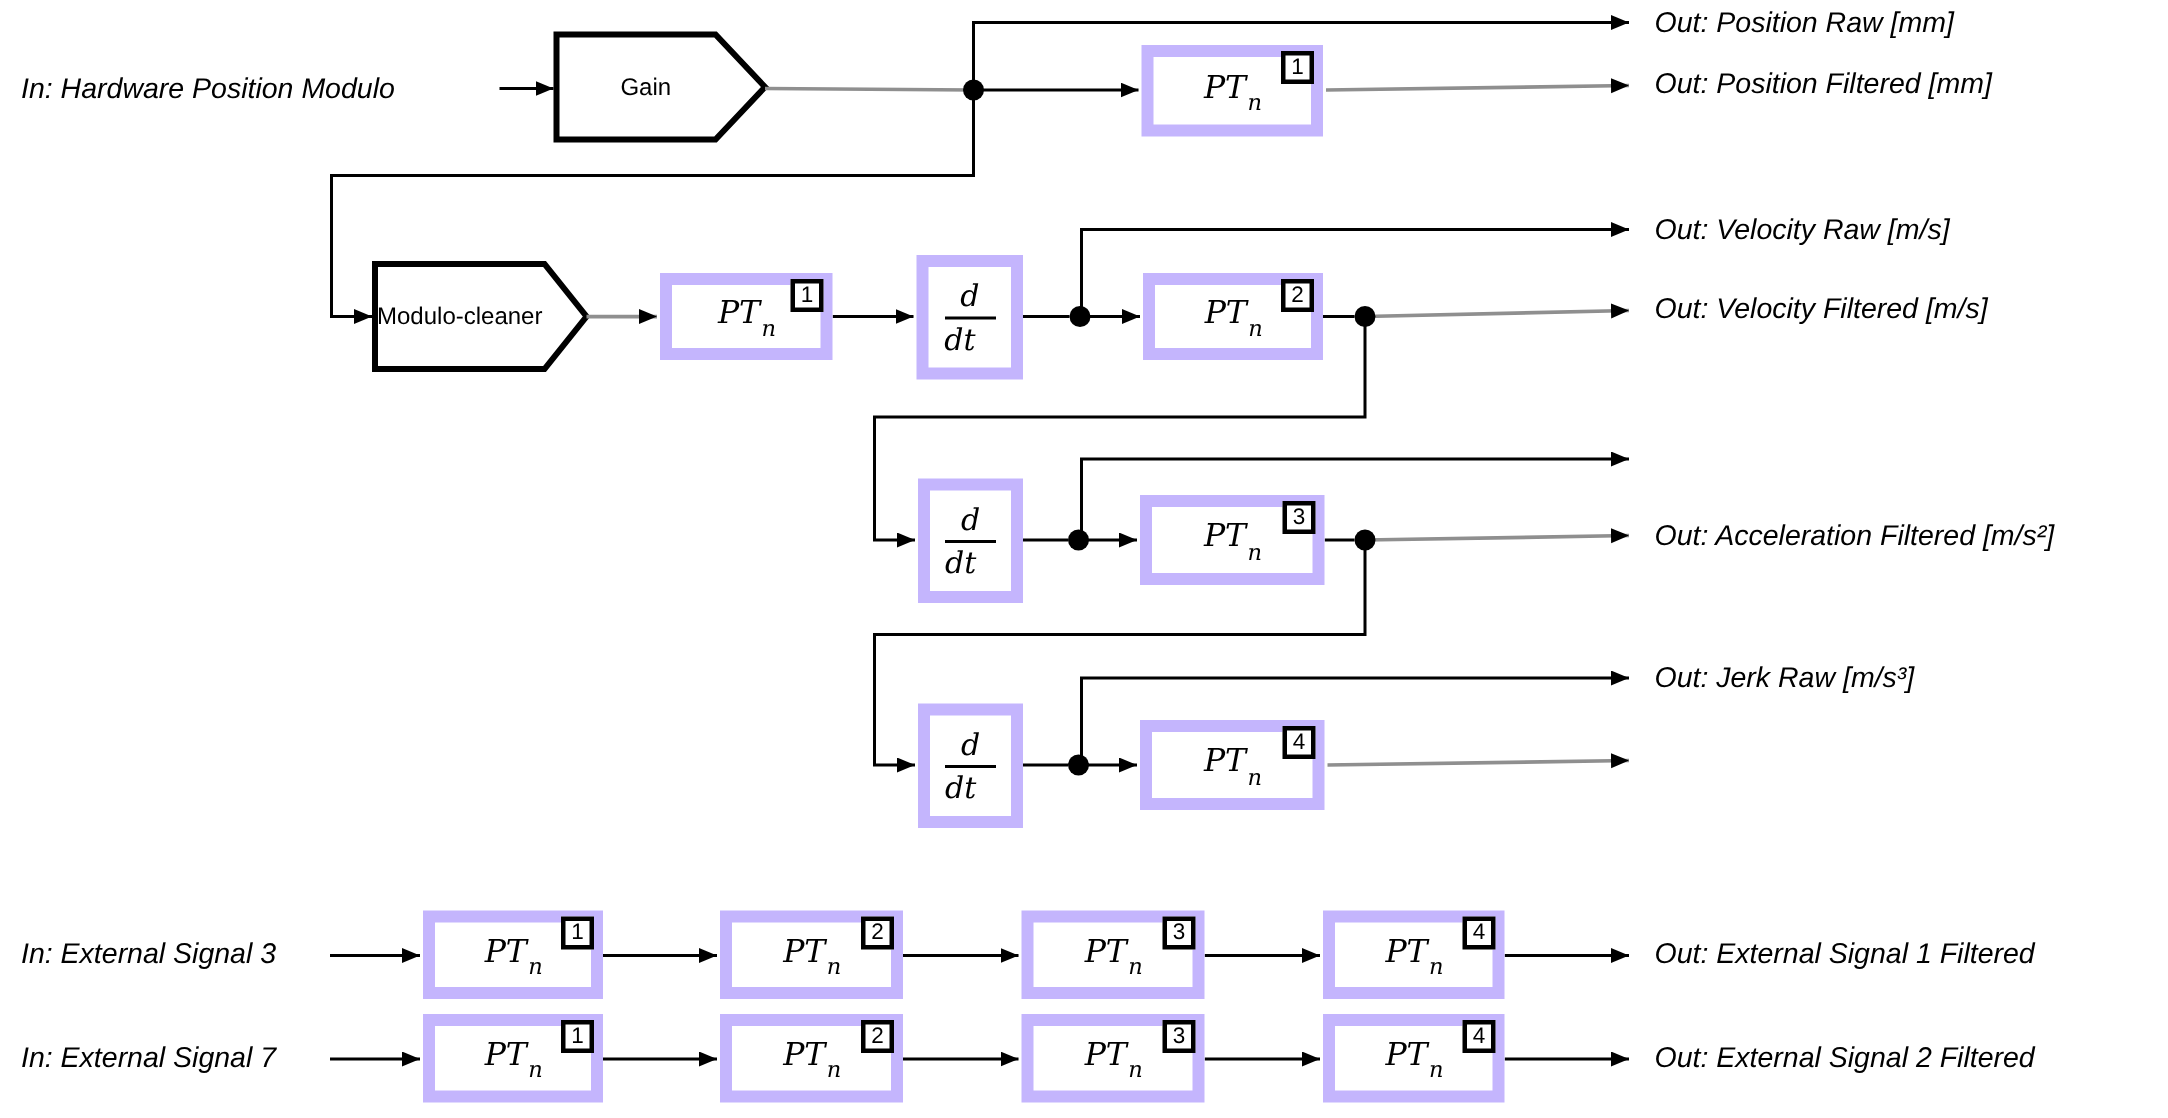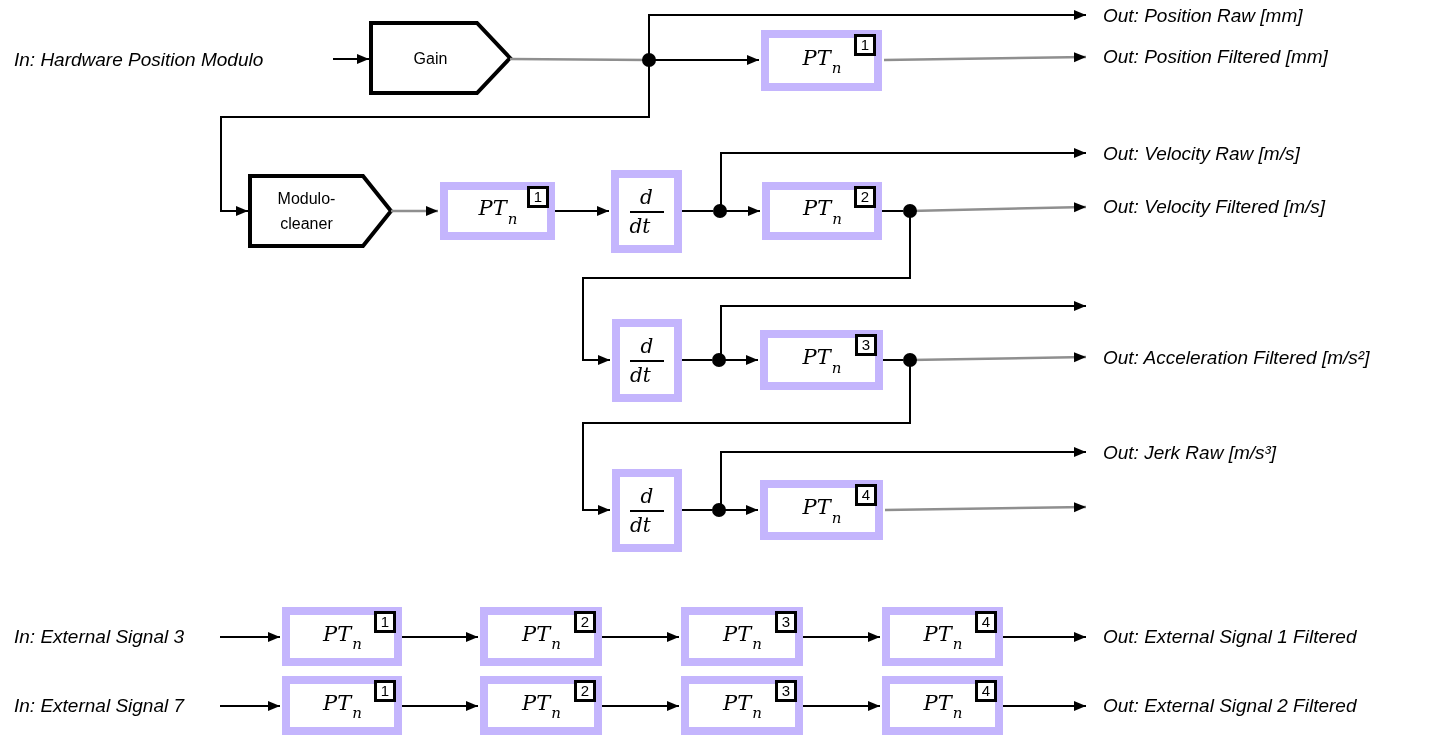--- a/index.html
+++ b/index.html
@@ -76,21 +76,21 @@
 
     <circle cx="649" cy="60" r="7" fill="#000"></circle>
     <circle cx="720" cy="211" r="7" fill="#000"></circle>
     <circle cx="910" cy="211" r="7" fill="#000"></circle>
     <circle cx="719" cy="360" r="7" fill="#000"></circle>
     <circle cx="910" cy="360" r="7" fill="#000"></circle>
     <circle cx="719" cy="510" r="7" fill="#000"></circle>
   </svg>
 
   <div class="ptext" style="left:371px;top:23px;width:119px;height:70px">Gain</div>
-  <div class="ptext" style="left:250px;top:176px;width:113px;height:70px;flex-direction:column">
+  <div class="ptext" style="left:250px;top:176px;width:113px;height:70px;flex-direction:row">
     <span>Modulo-</span>
     <span>cleaner</span>
   </div>
 
   <div class="blk" style="left:761px;top:30px;width:121px;height:61px">
     <span class="pt-label"><i>PT</i><sub>n</sub></span>
     <span class="badge">1</span>
   </div>
 
   <div class="blk" style="left:440px;top:182px;width:115px;height:58px">

